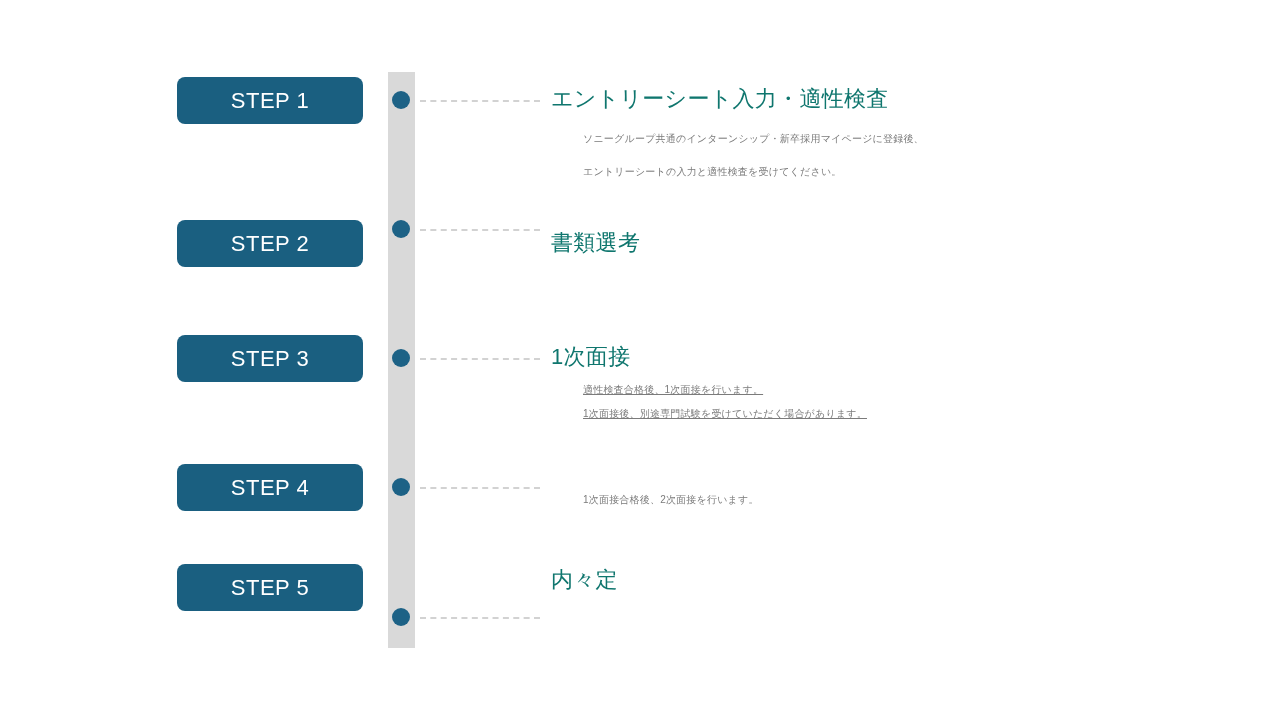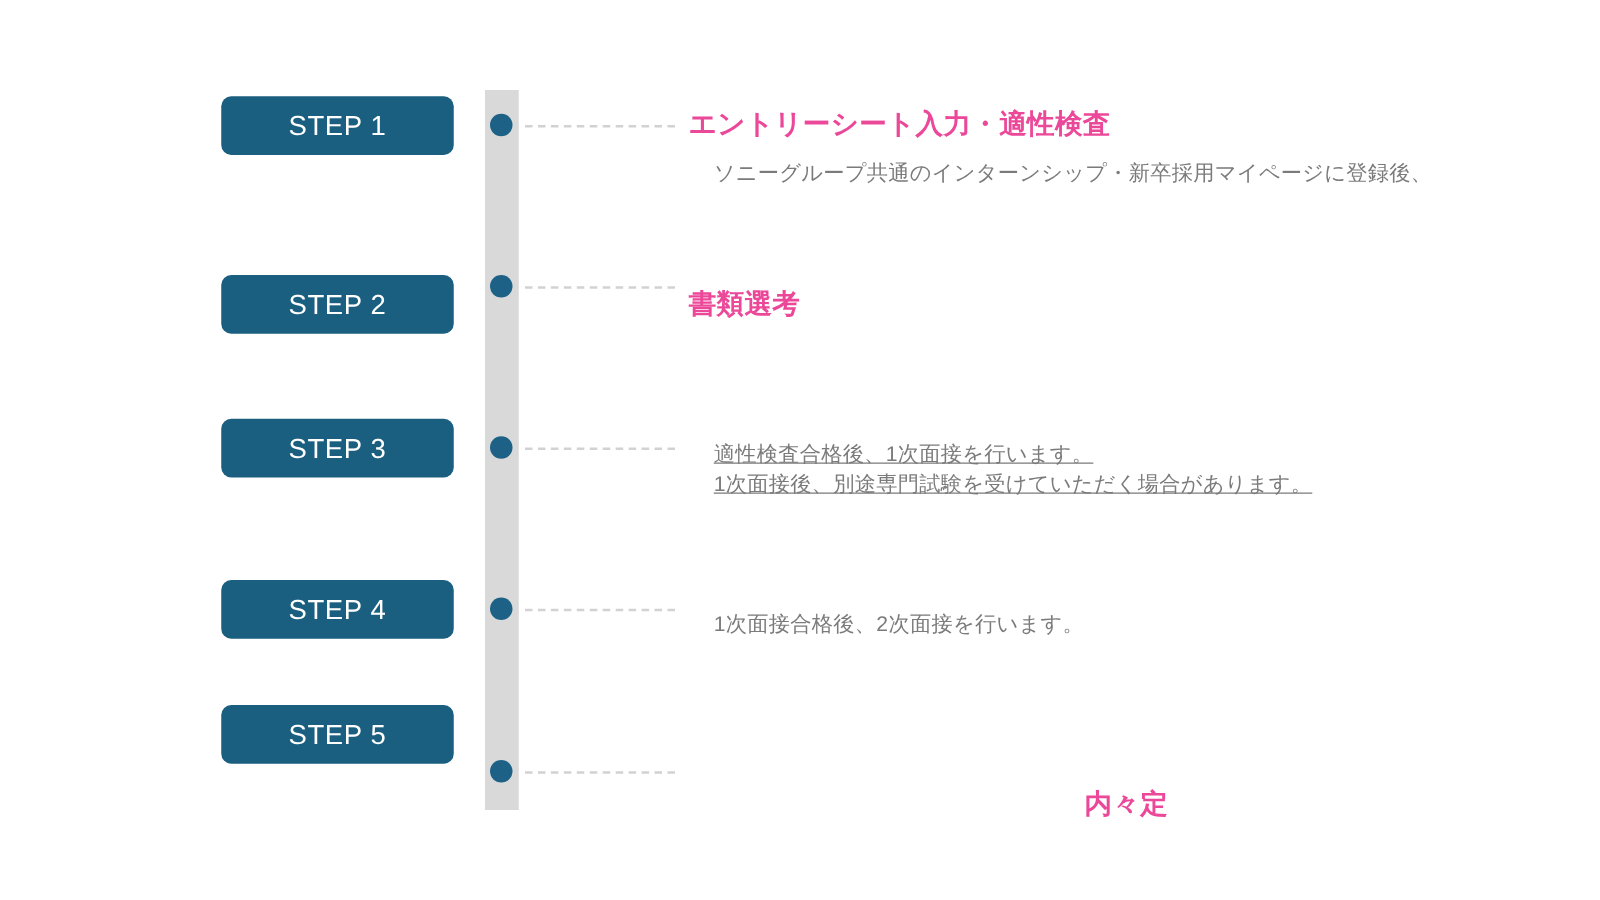--- a/index.html
+++ b/index.html
@@ -75,33 +75,33 @@
   }
 
   .step-content {
     position: absolute;
     left: 551px;
     width: 700px;
   }
 
   .step-title {
     font-size: 22px;
-    font-weight: bold;
-    color: #ec4899;
+    font-weight: normal;
+    color: #0f766e;
     line-height: 1.2;
     letter-spacing: 0.3px;
     margin: 0;
     white-space: nowrap;
   }
 
   .step-desc {
-    margin: 0;
+    margin: 12px;
     padding-left: 20px;
     color: #7b7b7b;
-    font-size: 17px;
+    font-size: 10px;
     letter-spacing: 0.2px;
   }
   .step-desc.loose { line-height: 33px; }
   .step-desc.tight { line-height: 24px; text-decoration: underline; }
 
   .desc-line { display: block; white-space: nowrap; }
 </style>
 </head>
 <body>
 
@@ -113,40 +113,42 @@
       <div class="step-row" style="top: 0px;">
         <div class="step-badge" style="top: 77px;">
           <span>STEP 1</span>
         </div>
         <div class="step-dot" style="top: 91px;"></div>
         <div class="step-dash" style="top: 100px;"></div>
         <div class="step-content" style="top: 86px;">
           <div class="step-title">エントリーシート入力・適性検査</div>
           <div class="step-desc loose" style="margin-top: 10px;">
             <span class="desc-line">ソニーグループ共通のインターンシップ・新卒採用マイページに登録後、</span>
+            <span class="desc-line">エントリーシートの入力と適性検査を受けてください。</span>
           </div>
         </div>
       </div>
       <div class="step-row" style="top: 0px;">
         <div class="step-badge" style="top: 220px;">
           <span>STEP 2</span>
         </div>
         <div class="step-dot" style="top: 220px;"></div>
         <div class="step-dash" style="top: 229px;"></div>
         <div class="step-content" style="top: 230px;">
           <div class="step-title">書類選考</div>
         </div>
       </div>
       <div class="step-row" style="top: 0px;">
         <div class="step-badge" style="top: 335px;">
           <span>STEP 3</span>
         </div>
         <div class="step-dot" style="top: 349px;"></div>
         <div class="step-dash" style="top: 358px;"></div>
         <div class="step-content" style="top: 344px;">
+          <div class="step-title">1次面接</div>
           <div class="step-desc tight" style="margin-top: 8px;">
             <span class="desc-line">適性検査合格後、1次面接を行います。</span>
             <span class="desc-line">1次面接後、別途専門試験を受けていただく場合があります。</span>
           </div>
         </div>
       </div>
       <div class="step-row" style="top: 0px;">
         <div class="step-badge" style="top: 464px;">
           <span>STEP 4</span>
         </div>
@@ -157,19 +159,19 @@
             <span class="desc-line">1次面接合格後、2次面接を行います。</span>
           </div>
         </div>
       </div>
       <div class="step-row" style="top: 0px;">
         <div class="step-badge" style="top: 564px; align-items: center;">
           <span>STEP 5</span>
         </div>
         <div class="step-dot" style="top: 608px;"></div>
         <div class="step-dash" style="top: 617px;"></div>
-        <div class="step-content" style="top: 630px; text-align: center;">
+        <div class="step-content" style="top: 567px;">
           <div class="step-title">内々定</div>
         </div>
       </div>
     </div>
 
 </div>
 
 </body></html>

